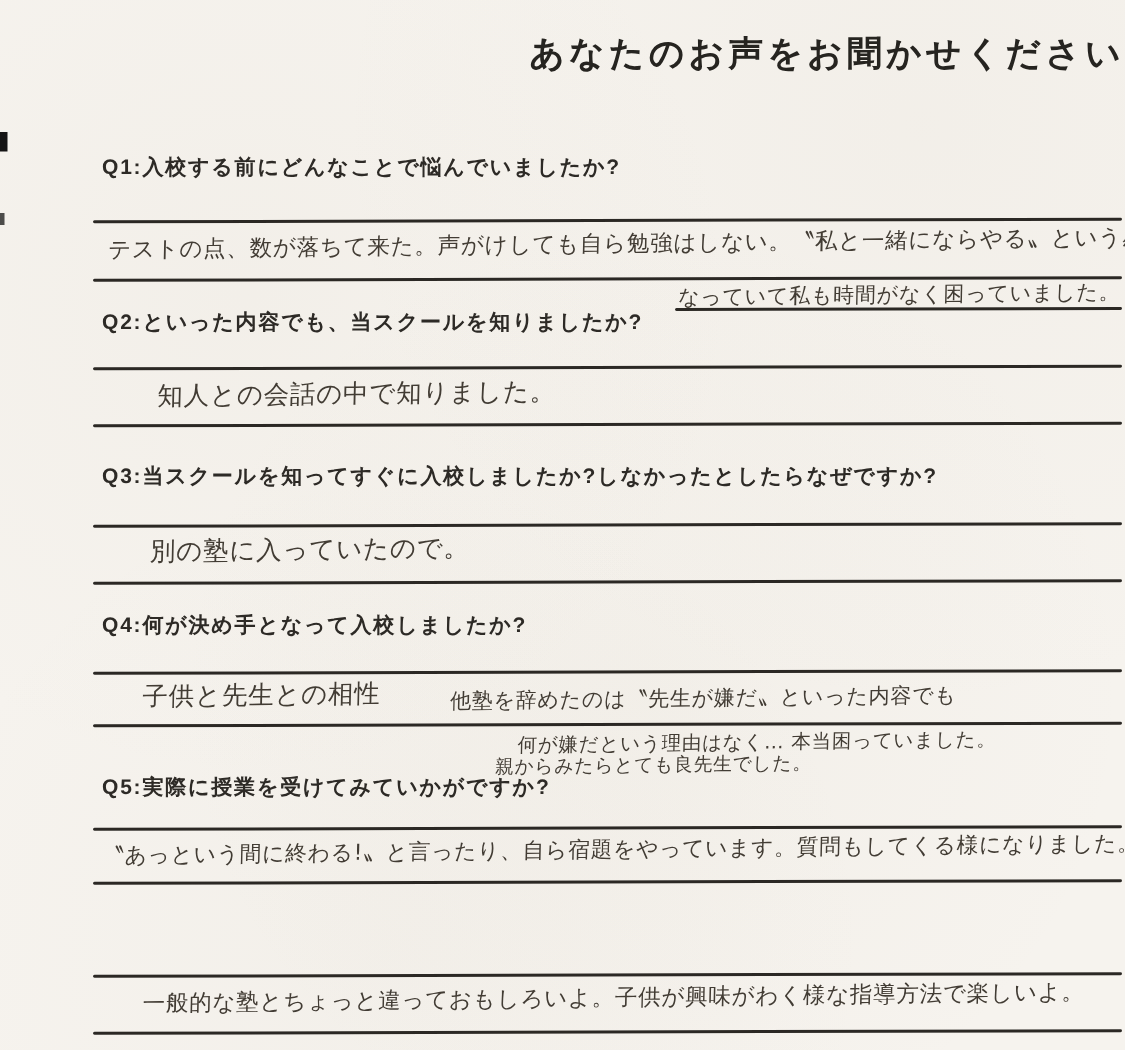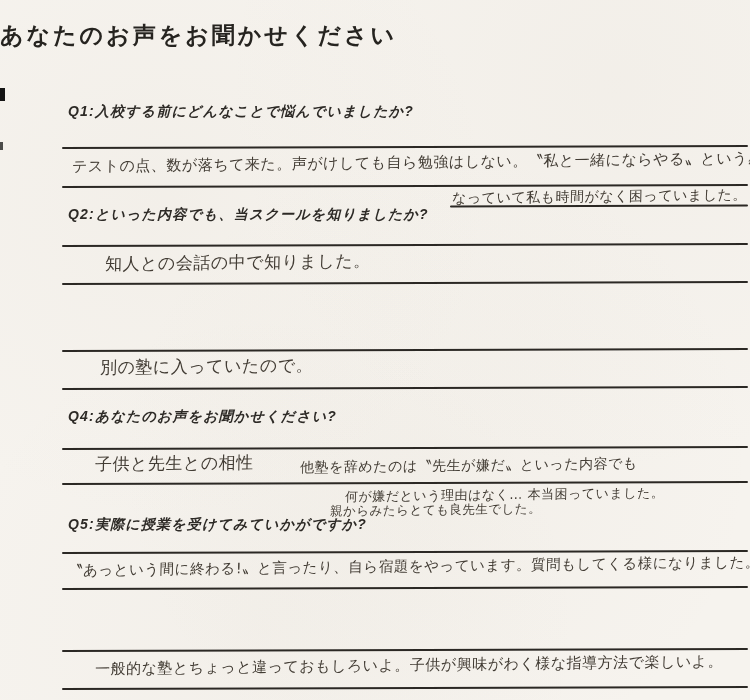--- a/index.html
+++ b/index.html
@@ -13,30 +13,29 @@
     width: 750px; height: 700px;
     background-color: #f6f3ee;
     background-image:
       radial-gradient(circle at 22% 28%, rgba(196,186,166,0.07), transparent 42%),
       radial-gradient(circle at 82% 12%, rgba(184,172,150,0.06), transparent 45%),
       radial-gradient(circle at 58% 66%, rgba(190,180,158,0.06), transparent 50%),
       radial-gradient(circle at 35% 90%, rgba(182,172,152,0.05), transparent 40%);
   }
   .title {
     position: absolute; top: 20px; left: 0; width: 100%;
-    text-align: left;
+    text-align: right;
     font-size: 23px; font-weight: 600; letter-spacing: 3px;
     color: #262420;
   }
   .q {
     position: absolute; left: 68px;
     font-size: 14px; font-weight: 600; letter-spacing: 1.2px;
     color: #2d2a26;
     white-space: nowrap;
-    font-style: italic;
   }
   .rule {
     position: absolute;
     height: 2px; background: #2b2824; border-radius: 1px;
     transform: rotate(-0.15deg);
   }
   .rule.thin { height: 1.6px; }
   .hand {
     position: absolute;
     font-family: "DejaVu Sans", sans-serif;
@@ -62,25 +61,26 @@
   <div class="hand" style="top:153px; left:72px; font-size:15px;">テストの点、数が落ちて来た。声がけしても自ら勉強はしない。〝私と一緒にならやる〟という感じに</div>
   <div class="rule" style="top:185px; left:62px; width:686px;"></div>
   <div class="hand" style="top:188px; left:452px; font-size:14px;">なっていて私も時間がなく困っていました。</div>
   <div class="rule thin" style="top:205px; left:450px; width:298px;"></div>
 
   <div class="q" style="top:206px;">Q2:といった内容でも、当スクールを知りましたか?</div>
   <div class="rule" style="top:244px; left:62px; width:686px;"></div>
   <div class="hand" style="top:251px; left:105px; font-size:17px;">知人との会話の中で知りました。</div>
   <div class="rule" style="top:282px; left:62px; width:686px;"></div>
 
+  <div class="q" style="top:309px;">Q3:当スクールを知ってすぐに入校しましたか?しなかったとしたらなぜですか?</div>
   <div class="rule" style="top:349px; left:62px; width:686px;"></div>
   <div class="hand" style="top:355px; left:100px; font-size:17px;">別の塾に入っていたので。</div>
   <div class="rule" style="top:387px; left:62px; width:686px;"></div>
 
-  <div class="q" style="top:408px;">Q4:あなたのお声をお聞かせください?</div>
+  <div class="q" style="top:408px;">Q4:何が決め手となって入校しましたか?</div>
   <div class="rule" style="top:447px; left:62px; width:686px;"></div>
   <div class="hand" style="top:452px; left:95px; font-size:17px;">子供と先生との相性</div>
   <div class="hand" style="top:457px; left:300px; font-size:14px;">他塾を辞めたのは〝先生が嫌だ〟といった内容でも</div>
   <div class="rule" style="top:482px; left:62px; width:686px;"></div>
   <div class="hand" style="top:486px; left:345px; font-size:13px;">何が嫌だという理由はなく… 本当困っていました。</div>
   <div class="hand" style="top:502px; left:330px; font-size:12.5px;">親からみたらとても良先生でした。</div>
 
   <div class="q" style="top:516px;">Q5:実際に授業を受けてみていかがですか?</div>
   <div class="rule" style="top:551px; left:62px; width:686px;"></div>
   <div class="hand" style="top:557px; left:68px; font-size:14.5px;">〝あっという間に終わる!〟と言ったり、自ら宿題をやっています。質問もしてくる様になりました。</div>

